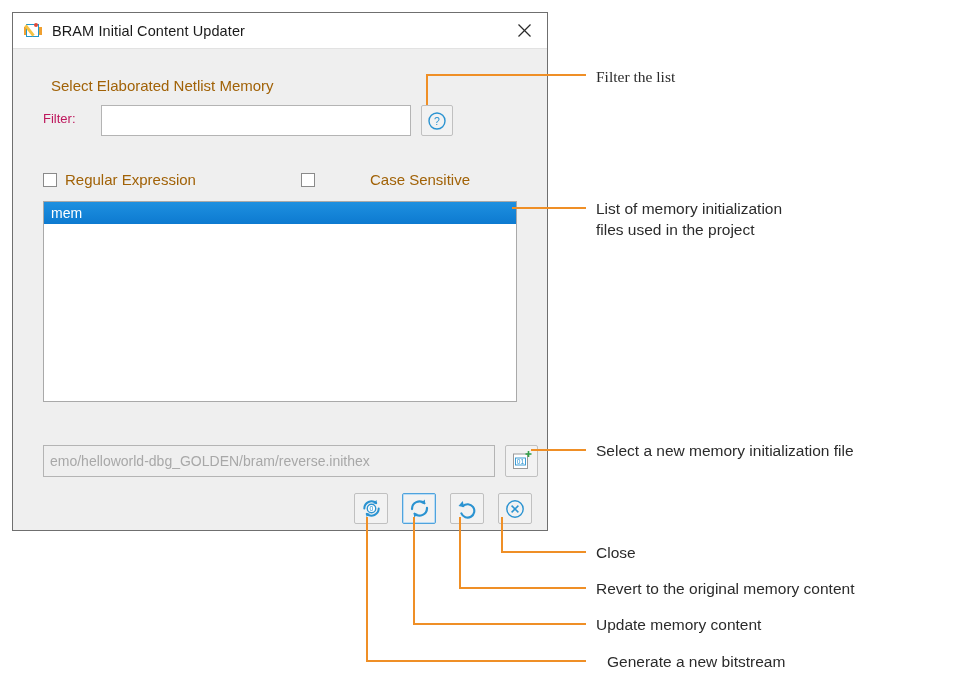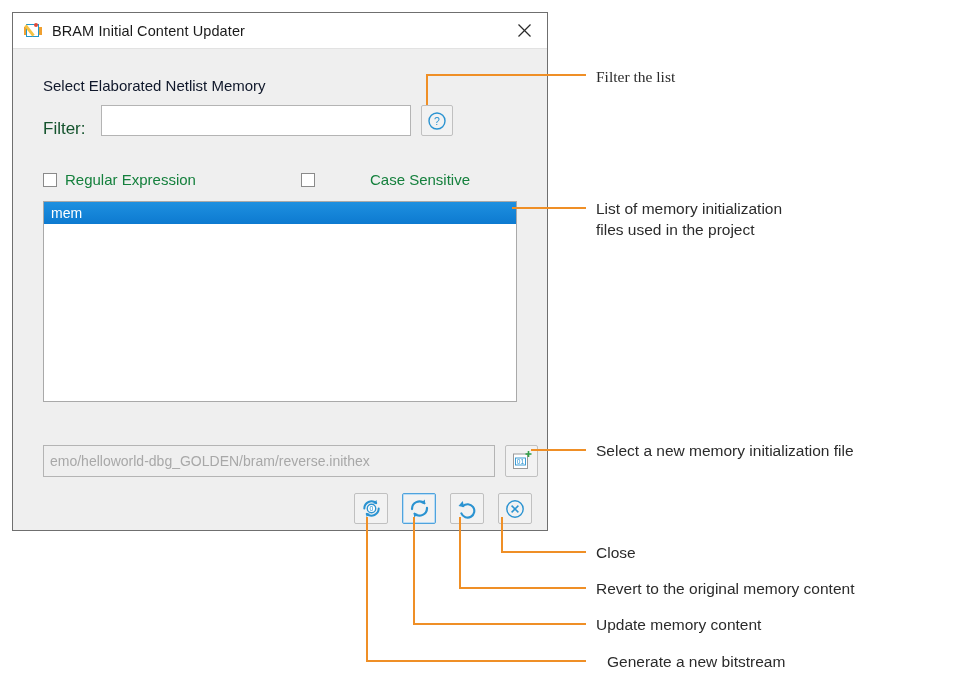--- a/index.html
+++ b/index.html
@@ -100,31 +100,31 @@
     position: absolute;
     left: 0;
     top: 36px;
     right: 0;
     bottom: 0;
     background: #efefef;
   }
 
   .section-title {
     position: absolute;
-    color: #0f172a;
+    color: #a16207;
     font-size: 15px;
     white-space: nowrap;
+    margin-left: 8px;
   }
 
   .field-label {
     position: absolute;
-    color: #14532d;
-    font-size: 17px;
-    white-space: nowrap;
-    margin-top: 8px;
+    color: #be185d;
+    font-size: 13px;
+    white-space: nowrap;
   }
 
   .textinput {
     position: absolute;
     background: #ffffff;
     border: 1px solid #b4b4b4;
     box-sizing: border-box;
     font-size: 14px;
     color: #b5b5b5;
     padding: 0 6px;
@@ -163,21 +163,21 @@
   }
   .chk-box {
     width: 14px; height: 14px;
     border: 1px solid #8a8a8a;
     background: #ffffff;
     box-sizing: border-box;
     flex: 0 0 auto;
   }
   .chk-label {
     margin-left: 8px;
-    color: #15803d;
+    color: #a16207;
     font-size: 15px;
     white-space: nowrap;
   }
 
   #listbox {
     position: absolute;
     left: 30px;
     top: 152px;
     width: 474px;
     height: 201px;

